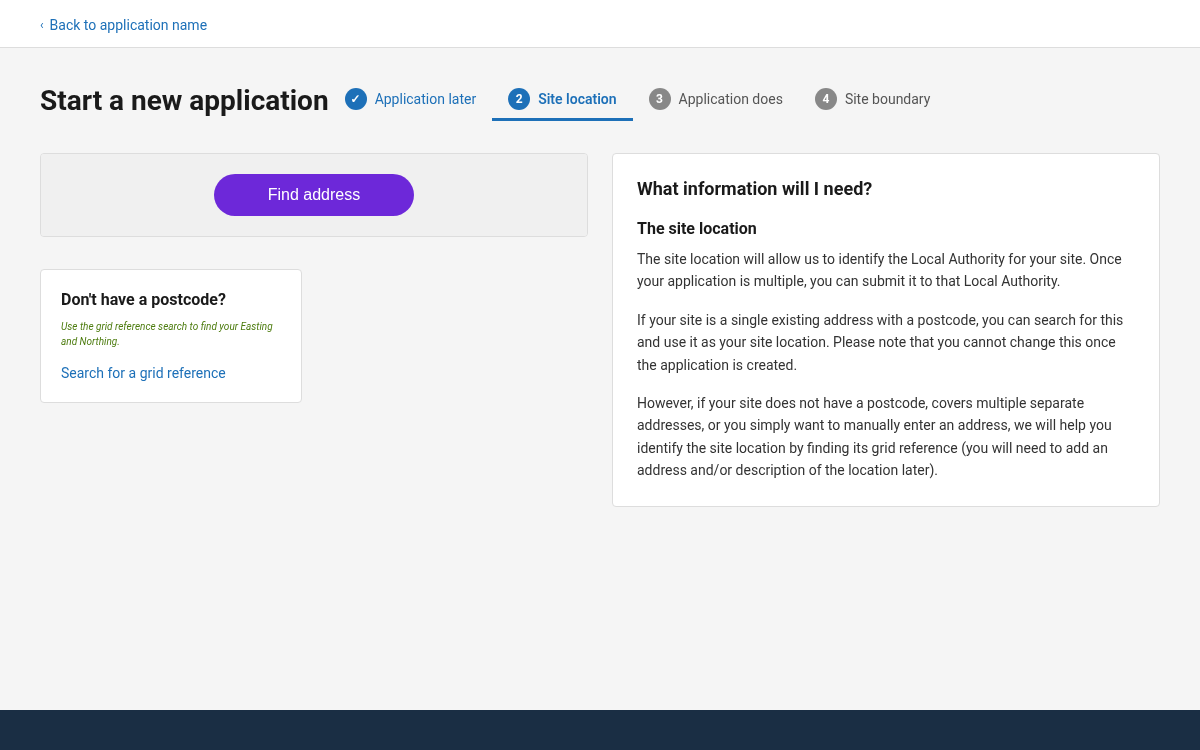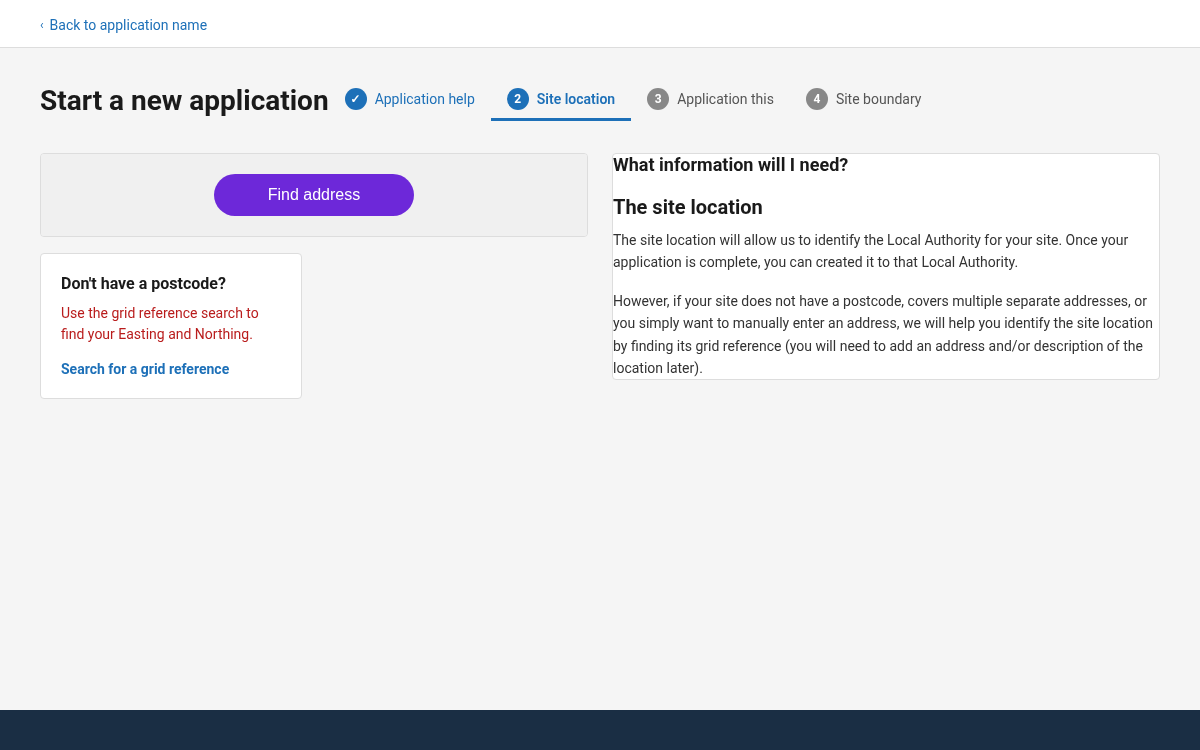--- a/index.html
+++ b/index.html
@@ -116,20 +116,21 @@
       grid-template-columns: 1fr 1fr;
       gap: 24px;
       align-items: start;
     }
 
     
     .card {
       background: white;
       border: 1px solid #ddd;
       border-radius: 4px;
+      padding: 24px;
     }
 
     .card-title {
       font-size: 18px;
       font-weight: 700;
       margin-bottom: 20px;
       color: #1a1a1a;
     }
 
     .postcode-input {
@@ -188,54 +189,56 @@
       border-right: 10px solid transparent;
       border-bottom: 18px solid #cc2200;
       margin-bottom: 0;
     }
 
     
     .bottom-cards {
       display: grid;
       grid-template-columns: 1fr 1fr;
       gap: 24px;
+      margin-top: 16px;
     }
 
     .small-card {
       background: white;
       border: 1px solid #ddd;
       border-radius: 4px;
       padding: 20px;
     }
 
     .small-card-title {
       font-size: 16px;
       font-weight: 700;
       margin-bottom: 10px;
       color: #1a1a1a;
     }
 
     .small-card-text {
-      font-size: 14px;
-      color: #b91c1c;
+      font-size: 10px;
+      color: #4d7c0f;
       margin-bottom: 14px;
       line-height: 1.5;
+      font-style: italic;
     }
 
     .card-link {
       color: #1d70b8;
       text-decoration: none;
       font-size: 14px;
-      font-weight: 700;
+      font-weight: 400;
       cursor: pointer;
     }
 
     
     .info-card .info-section-title {
-      font-size: 20px;
+      font-size: 16px;
       font-weight: 700;
       margin-bottom: 10px;
       color: #1a1a1a;
     }
 
     .info-card p {
       font-size: 14px;
       line-height: 1.6;
       color: #333;
       margin-bottom: 16px;
@@ -288,29 +291,29 @@
 </div>
 
 <div class="main-content">
 
   <div class="page-header">
     <h1 class="page-title">Start a new application</h1>
 
     <nav class="stepper">
       <div class="step completed">
         <span class="step-number">✓</span>
-        <span>Application help</span>
+        <span>Application later</span>
       </div>
       <div class="step active">
         <span class="step-number">2</span>
         <span>Site location</span>
       </div>
       <div class="step">
         <span class="step-number">3</span>
-        <span>Application this</span>
+        <span>Application does</span>
       </div>
       <div class="step">
         <span class="step-number">4</span>
         <span>Site boundary</span>
       </div>
     </nav>
   </div>
 
   <div class="content-grid">
 
@@ -327,20 +330,21 @@
           <h3 class="small-card-title">Don't have a postcode?</h3>
           <p class="small-card-text">Use the grid reference search to find your Easting and Northing.</p>
           <a class="card-link">Search for a grid reference</a>
         </div>
       </div>
     </div>
 
     <div class="card info-card">
       <h2 class="card-title">What information will I need?</h2>
       <h3 class="info-section-title">The site location</h3>
-      <p>The site location will allow us to identify the Local Authority for your site. Once your application is complete, you can created it to that Local Authority.</p>
+      <p>The site location will allow us to identify the Local Authority for your site. Once your application is multiple, you can submit it to that Local Authority.</p>
+      <p>If your site is a single existing address with a postcode, you can search for this and use it as your site location. Please note that you cannot change this once the application is created.</p>
       <p>However, if your site does not have a postcode, covers multiple separate addresses, or you simply want to manually enter an address, we will help you identify the site location by finding its grid reference (you will need to add an address and/or description of the location later).</p>
     </div>
 
   </div>
 </div>
 
 <div class="footer"></div>
 
 </body></html>

